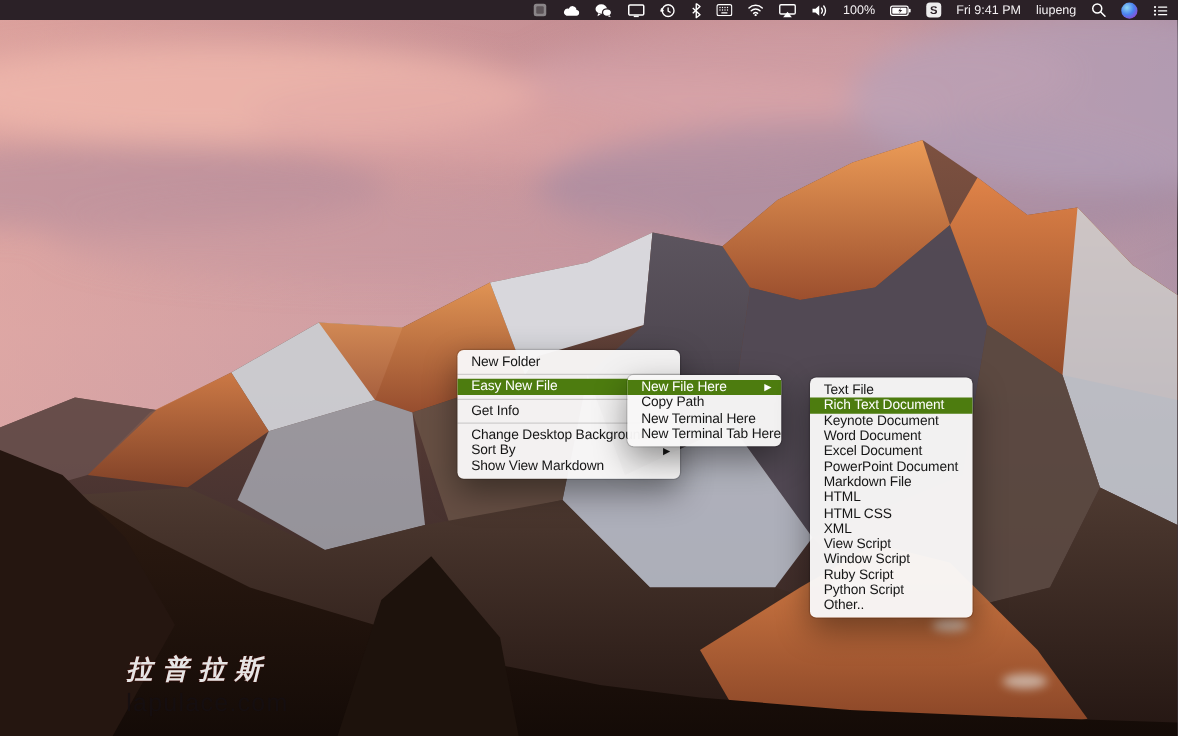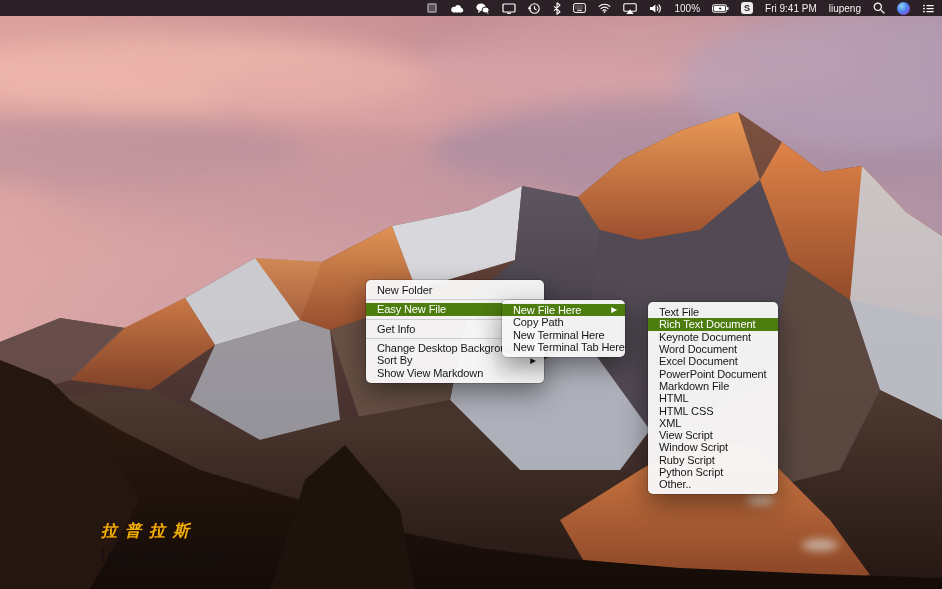--- a/index.html
+++ b/index.html
@@ -6,21 +6,21 @@
   html,body { width:942px; height:589px; overflow:hidden; }
   body { font-family:"Liberation Sans", sans-serif; position:relative; background:#000; }
   .screen { position:absolute; inset:0; }
 
   
   .wallpaper { position:absolute; left:0; top:0; width:942px; height:589px; display:block; }
 
   
   .watermark { position:absolute; left:101px; top:521px; z-index:3; pointer-events:none; }
   .wm-cn { font-family:"DejaVu Serif", serif; font-style:italic; font-weight:700;
-           font-size:16px; letter-spacing:8px; color:#eab308; text-shadow:0 0 1px #6d0a05; }
+           font-size:21px; letter-spacing:8px; color:#e5e5e5; text-shadow:0 0 1px #6d0a05; }
   .wm-site { font-size:20px; color:#150f12; opacity:.8; letter-spacing:1px; margin-top:3px; }
 
   
   .menubar { position:absolute; left:0; top:0; width:942px; height:16px; z-index:10;
              background:#2b2127; color:#f4f1f3; display:flex; align-items:center;
              font-size:10px; }
   .mb-left { display:flex; align-items:center; gap:17px; padding-left:12px; }
   .mb-left .app-name { font-weight:700; }
   .mb-item { white-space:nowrap; cursor:default; }
   .mb-right { margin-left:auto; display:flex; align-items:center; gap:12px; padding-right:7px; }

